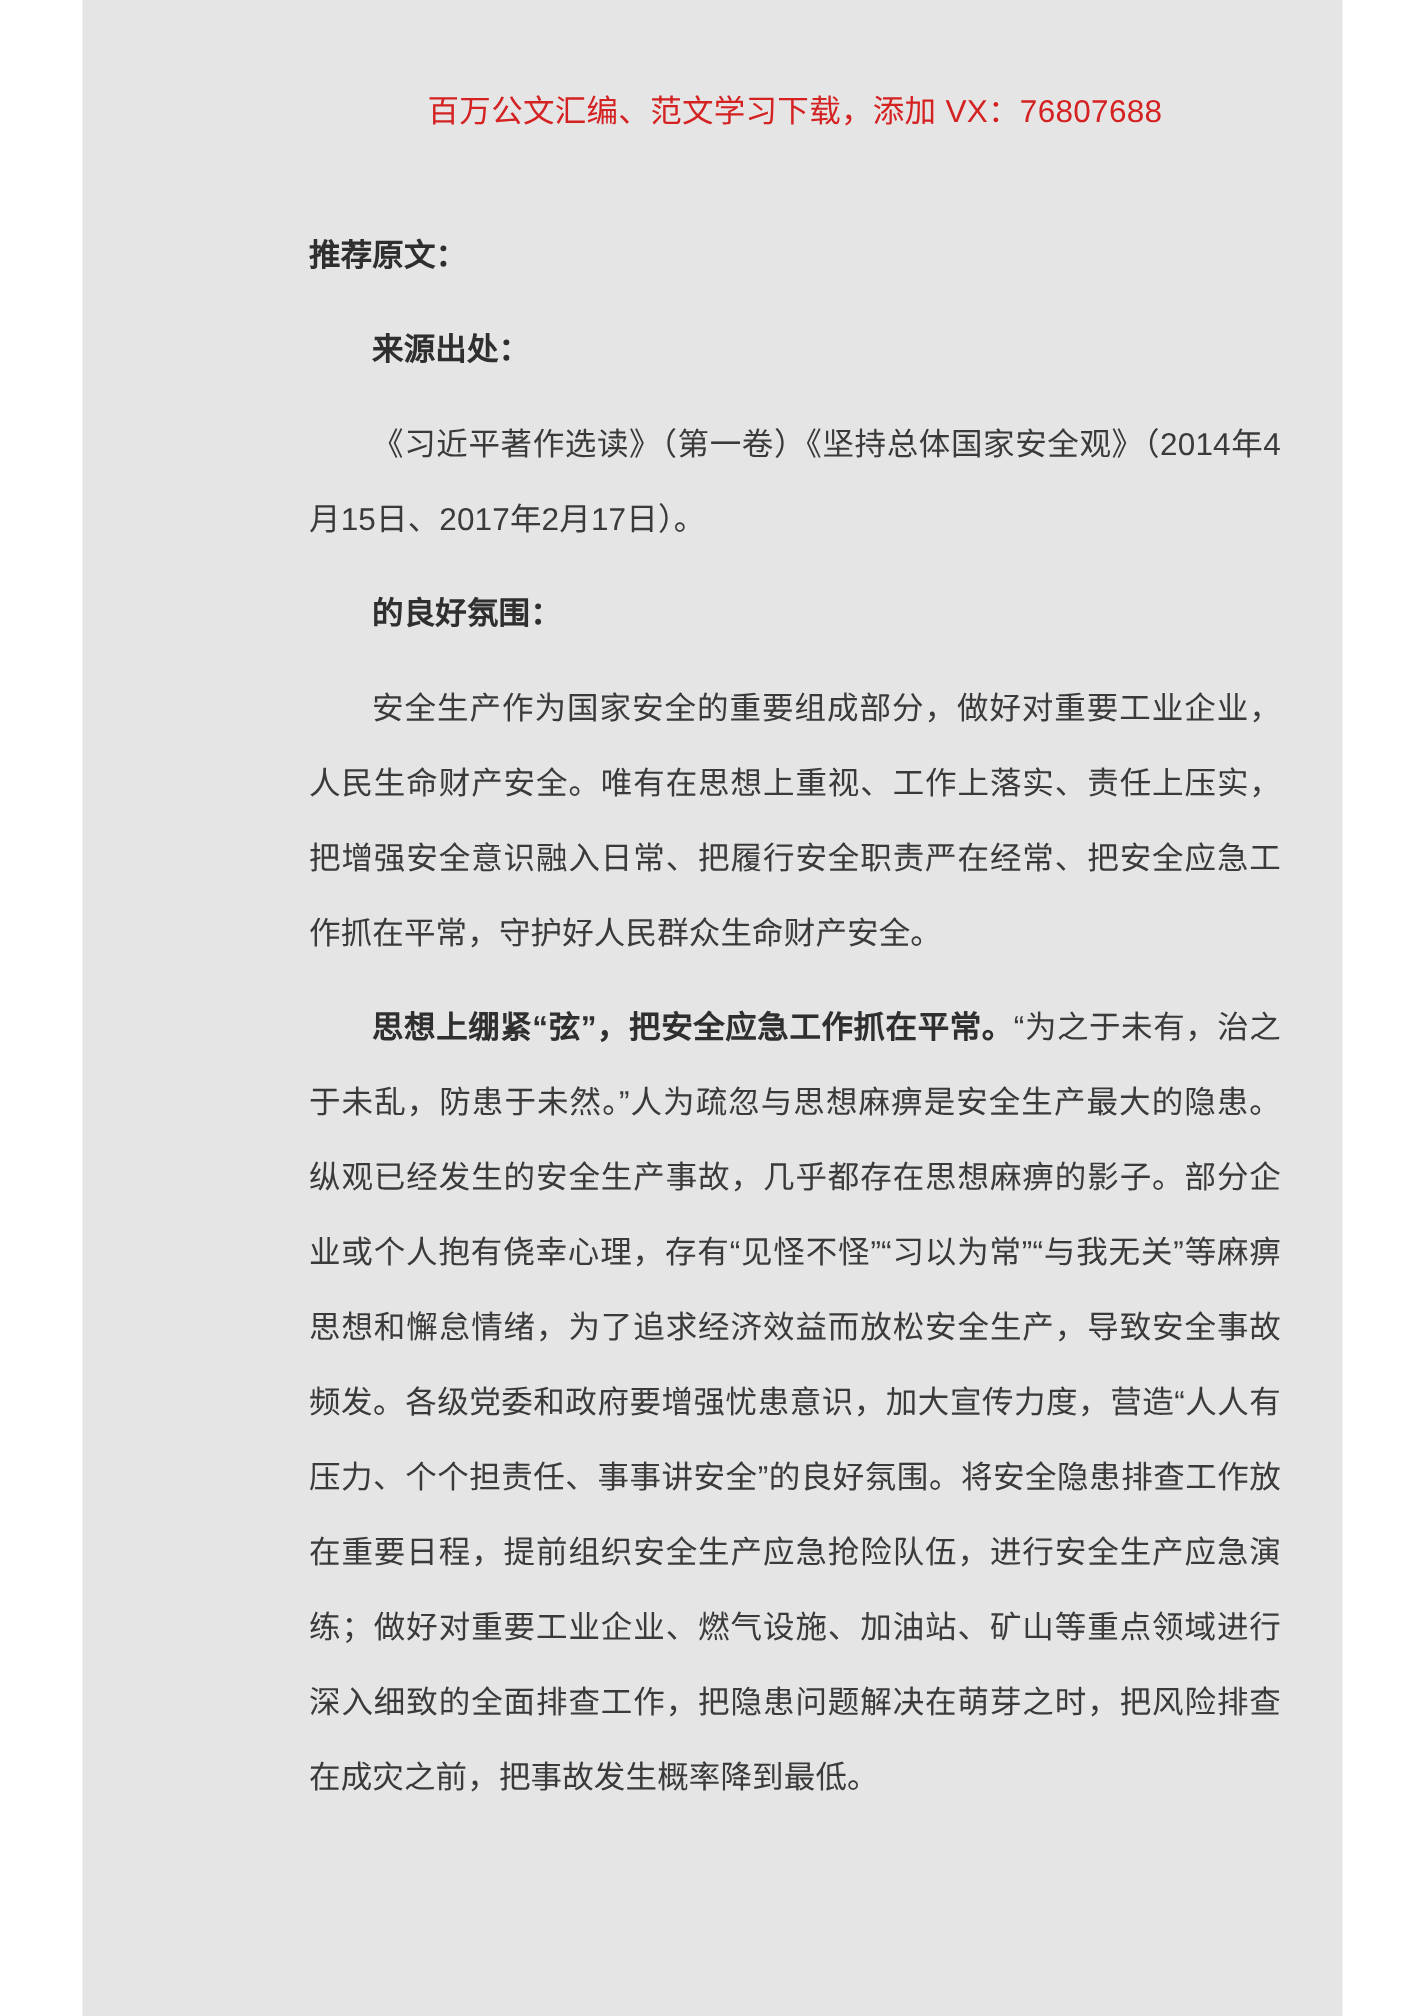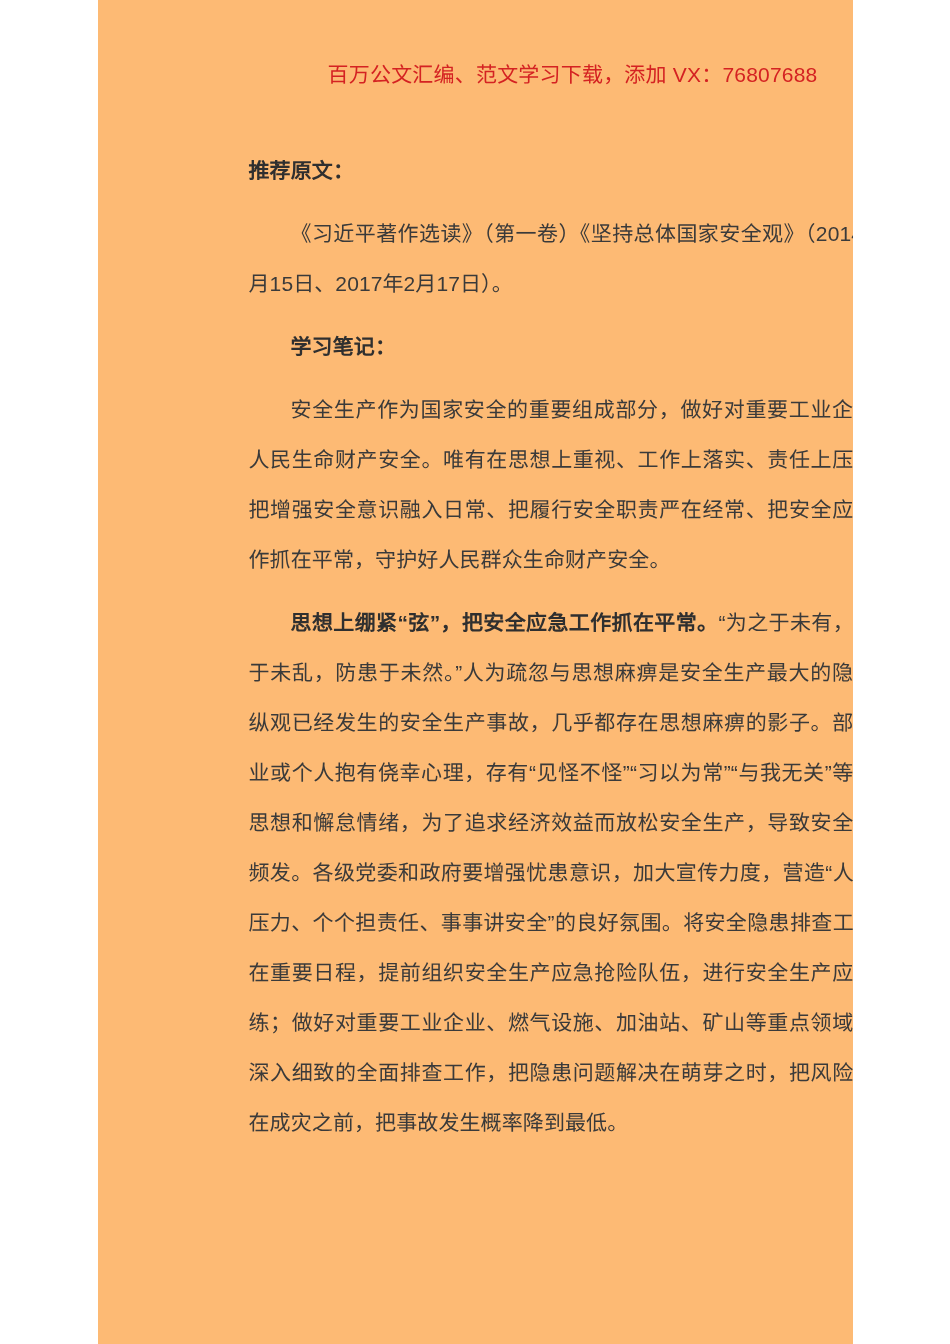--- a/index.html
+++ b/index.html
@@ -8,23 +8,23 @@
     padding: 0;
     background: #ffffff;
   }
 
   body {
     font-family: "Liberation Sans", "DejaVu Sans", sans-serif;
   }
 
   .page {
     position: relative;
-    width: 755px;
+    width: 840px;
     height: 1344px;
-    background: #fdba74;
+    background: #e5e5e5;
     margin: 0 auto;
     overflow: hidden;
     box-sizing: border-box;
     text-decoration: underline;
   }
 
   
   .promo-header {
     position: absolute;
     top: 60px;
@@ -92,24 +92,25 @@
 
 <div class="page">
 
   <div class="promo-header">百万公文汇编、范文学习下载，添加 VX：76807688</div>
 
   <div class="doc-body">
 
     <p class="para label-flush">推荐原文：</p>
 
 
+    <p class="para label-indent">来源出处：</p>
 
     <p class="para indent">《习近平著作选读》（第一卷）《坚持总体国家安全观》（2014年4月15日、2017年2月17日）。</p>
 
-    <p class="para label-indent">学习笔记：</p>
+    <p class="para label-indent">的良好氛围：</p>
 
     <p class="para indent">安全生产作为国家安全的重要组成部分，做好对重要工业企业，人民生命财产安全。唯有在思想上重视、工作上落实、责任上压实，把增强安全意识融入日常、把履行安全职责严在经常、把安全应急工作抓在平常，守护好人民群众生命财产安全。</p>
 
     <p class="para mixed">
       <span class="lead">思想上绷紧“弦”，把安全应急工作抓在平常。</span><span>“为之于未有，治之于未乱，防患于未然。”人为疏忽与思想麻痹是安全生产最大的隐患。纵观已经发生的安全生产事故，几乎都存在思想麻痹的影子。部分企业或个人抱有侥幸心理，存有“见怪不怪”“习以为常”“与我无关”等麻痹思想和懈怠情绪，为了追求经济效益而放松安全生产，导致安全事故频发。各级党委和政府要增强忧患意识，加大宣传力度，营造“人人有压力、个个担责任、事事讲安全”的良好氛围。将安全隐患排查工作放在重要日程，提前组织安全生产应急抢险队伍，进行安全生产应急演练；做好对重要工业企业、燃气设施、加油站、矿山等重点领域进行深入细致的全面排查工作，把隐患问题解决在萌芽之时，把风险排查在成灾之前，把事故发生概率降到最低。</span>
     </p>
 
   </div>
 </div>
 

